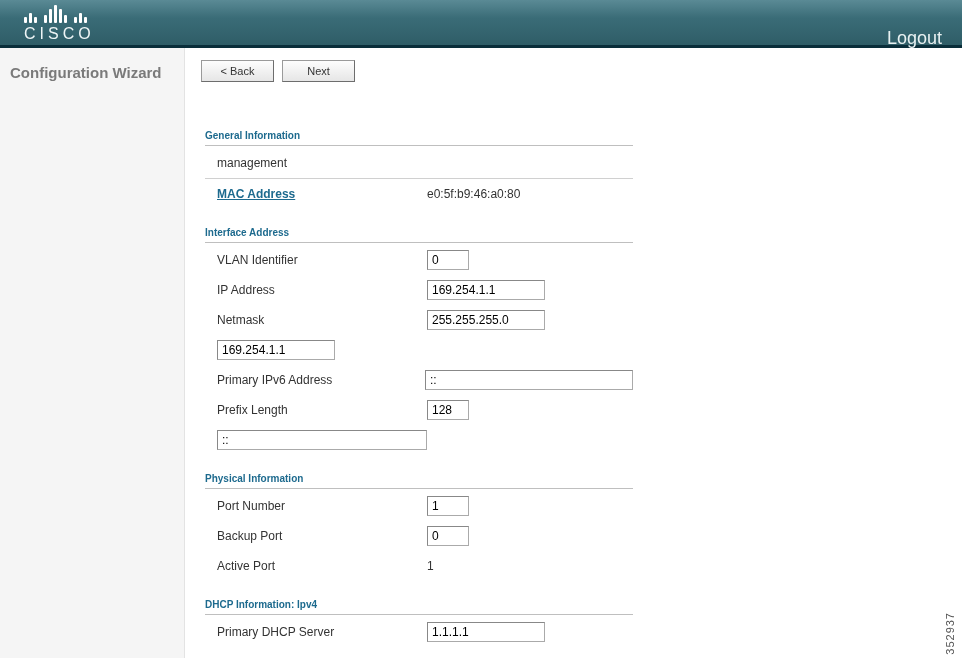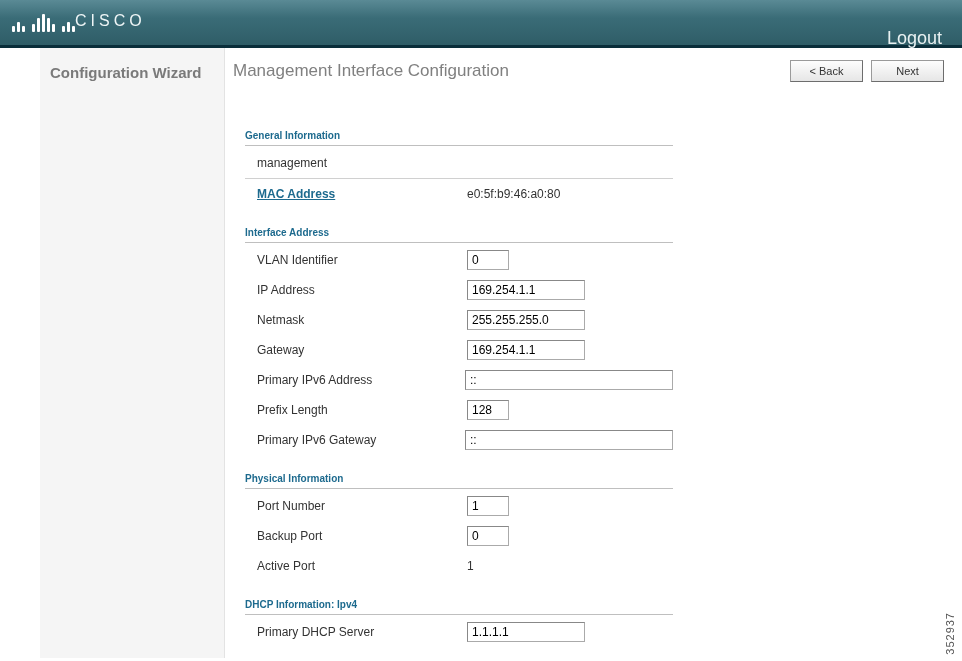--- a/index.html
+++ b/index.html
@@ -17,23 +17,24 @@
     height: 48px;
     background: linear-gradient(to bottom, #5a8a95 0%, #3a6c77 40%, #2f5d67 100%);
     border-bottom: 3px solid #0a2e3a;
     position: relative;
     display: flex;
     align-items: center;
     padding: 0 12px;
   }
   .cisco-logo {
     display: flex;
-    flex-direction: row;
+    flex-direction: column;
     align-items: flex-start;
     color: #fff;
+    margin-left: 12px;
   }
   .cisco-bars {
     display: flex;
     align-items: flex-end;
     gap: 2px;
     height: 20px;
     margin-bottom: 2px;
   }
   .cisco-bars span {
     width: 3px;
@@ -50,21 +51,20 @@
     position: absolute;
     right: 20px;
     top: 28px;
     color: #e8f1f2;
     font-size: 18px;
     cursor: pointer;
   }
   .body-wrap {
     display: flex;
     height: calc(100% - 51px);
-    margin-left: 40px;
   }
   .sidebar {
     width: 185px;
     background: #f5f5f5;
     padding: 16px 10px;
     border-right: 1px solid #e3e3e3;
   }
   .sidebar-title {
     color: #7a7a7a;
     font-size: 15px;
@@ -190,21 +190,20 @@
   <a class="logout">Logout</a>
 </div>
 
 <div class="body-wrap">
   <div class="sidebar">
     <div class="sidebar-title">Configuration Wizard</div>
   </div>
 
   <div class="main">
     <div class="page-header">
-      <div class="page-title">Management Interface Configuration</div>
       <button class="btn">&lt; Back</button>
       <button class="btn">Next</button>
     </div>
 
     <div class="content">
 
       <div class="section-title">General Information</div>
       <div class="section-block">
         <div class="row row-underline">
           <div class="value">management</div>
@@ -223,33 +222,31 @@
         </div>
         <div class="row">
           <div class="label">IP Address</div>
           <input class="text-input w-med" value="169.254.1.1" style="">
         </div>
         <div class="row">
           <div class="label">Netmask</div>
           <input class="text-input w-med" value="255.255.255.0" style="">
         </div>
         <div class="row">
-          <div class="label">Gateway</div>
           <input class="text-input w-med" value="169.254.1.1" style="">
         </div>
         <div class="row">
           <div class="label">Primary IPv6 Address</div>
           <input class="text-input w-large" value="::" style="">
         </div>
         <div class="row">
           <div class="label">Prefix Length</div>
           <input class="text-input w-small" value="128" style="">
         </div>
         <div class="row">
-          <div class="label">Primary IPv6 Gateway</div>
           <input class="text-input w-large" value="::" style="">
         </div>
       </div>
 
       <div class="section-title">Physical Information</div>
       <div class="section-block">
         <div class="row">
           <div class="label">Port Number</div>
           <input class="text-input w-small" value="1" style="">
         </div>

